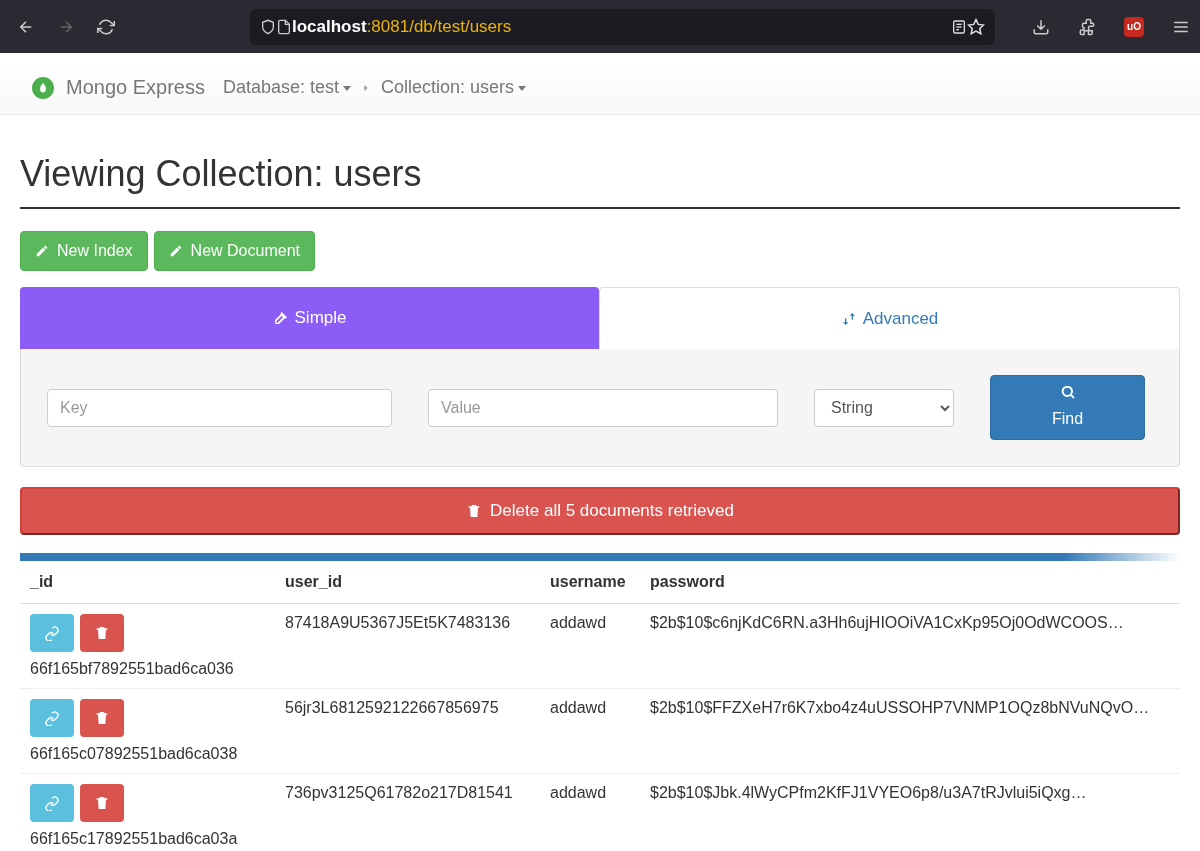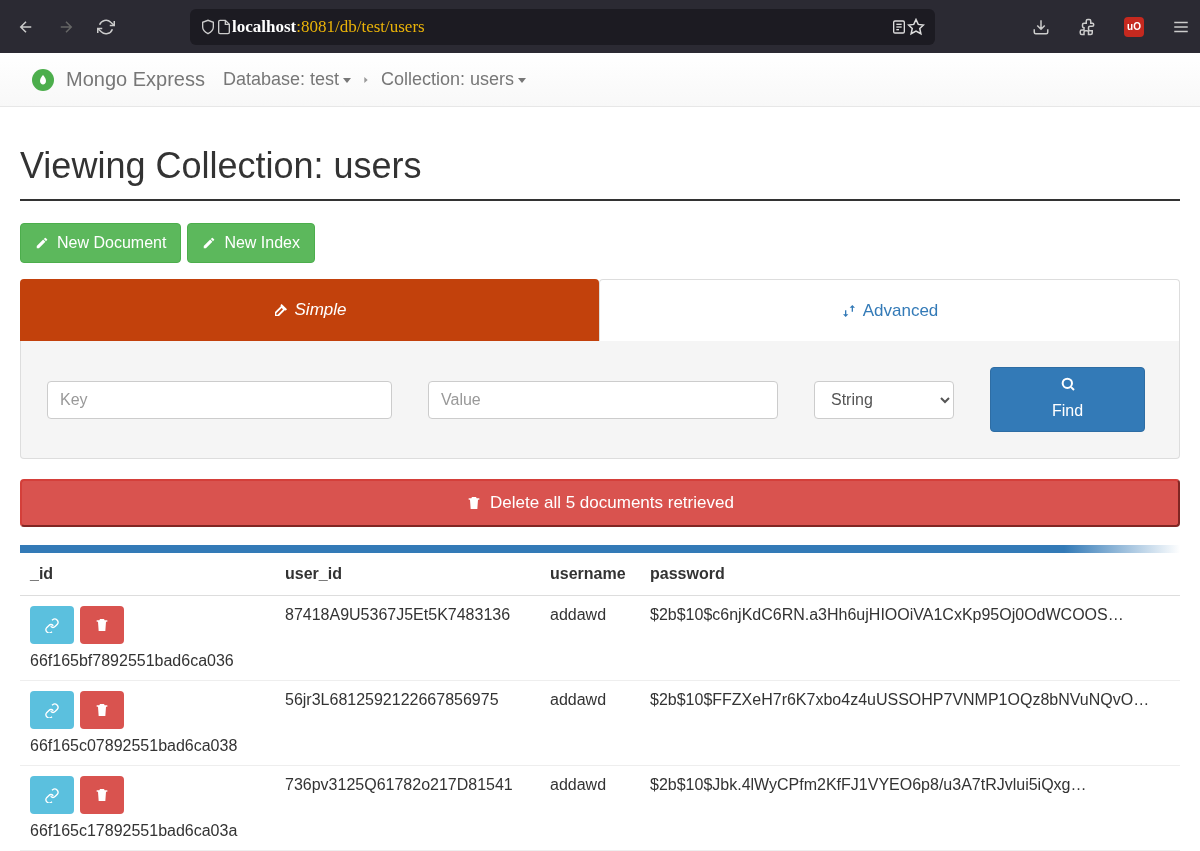--- a/index.html
+++ b/index.html
@@ -2,31 +2,31 @@
 <html><head>
 <meta charset="utf-8">
 <style>
 * { box-sizing: border-box; margin: 0; padding: 0; }
 body { font-family: -apple-system, "Helvetica Neue", Helvetica, Arial, sans-serif; font-size: 14px; color: #333; background: #fff; width: 1200px; }
 
 
 .chrome { background: #2b2a33; height: 53px; display: flex; align-items: center; padding: 0 10px; gap: 8px; }
 .chrome .nav-btn { width: 32px; height: 32px; display: flex; align-items: center; justify-content: center; color: #ccc; cursor: pointer; }
 .chrome .nav-btn.disabled { color: #666; }
-.chrome .urlbar { flex: 0 0 745px; margin-left: 60px; background: #1c1b22; border-radius: 6px; height: 36px; display: flex; align-items: center; padding: 0 10px; gap: 0; color: #ddd; font-family: Liberation Serif, serif; font-size: 17px; }
+.chrome .urlbar { flex: 0 0 745px; margin-left: 120px; background: #1c1b22; border-radius: 6px; height: 36px; display: flex; align-items: center; padding: 0 10px; gap: 0; color: #ddd; font-family: Liberation Sans, sans-serif; font-size: 17px; }
 .chrome .urlbar .shield { color: #ccc; }
 .chrome .urlbar .doc-icon { color: #ccc; }
 .chrome .urlbar .host { color: #fff; font-weight: 600; }
 .chrome .urlbar .path { color: #eab308; }
 .chrome .urlbar .spacer { flex: 1; }
 .chrome .right-icons { margin-left: auto; display: flex; align-items: center; gap: 28px; color: #ccc; }
 .chrome .right-icons .ublock { background: #c5291f; width: 20px; height: 20px; border-radius: 4px; display: flex; align-items: center; justify-content: center; color: #fff; font-size: 10px; font-weight: bold; }
 
 
-.navbar { background: linear-gradient(#fff, #f8f8f8); border-bottom: 1px solid #e7e7e7; height: 54px; display: flex; align-items: center; padding: 0 20px 0 32px; gap: 18px; font-size: 18px; }
+.navbar { background: linear-gradient(#fff, #f8f8f8); border-bottom: 1px solid #e7e7e7; height: 54px; display: flex; align-items: center; padding: 0 20px 0 32px; gap: 18px; font-size: 18px; margin-top: 8px; }
 .navbar .brand { display: flex; align-items: center; gap: 12px; color: #777; font-size: 20px; }
 .navbar .leaf { width: 22px; height: 22px; background: #4cae4c; border-radius: 50%; position: relative; display: flex; align-items: center; justify-content: center; }
 .navbar .leaf svg { width: 12px; height: 14px; }
 .navbar .crumbs { display: flex; align-items: center; gap: 10px; color: #777; }
 .navbar .crumbs .caret { display: inline-block; width: 0; height: 0; border-left: 4px solid transparent; border-right: 4px solid transparent; border-top: 5px solid #777; margin-left: 4px; vertical-align: middle; }
 .navbar .crumbs .chev { color: #999; }
 
 
 .content { padding: 20px; }
 h1.page-title { font-size: 36px; font-weight: 500; margin: 18px 0 12px; color: #333; }
@@ -36,21 +36,21 @@
 .btn-success { background: #5cb85c; border-color: #4cae4c; }
 .btn-primary { background: #337ab7; border-color: #2e6da4; flex-direction: column; }
 .btn-danger-block { background: #d9534f; border-color: #d43f3a; color: #fff; width: 100%; display: flex; justify-content: center; align-items: center; gap: 8px; padding: 12px; font-size: 17px; border-radius: 4px; cursor: pointer; }
 .btn-info-sm { background: #5bc0de; border-color: #46b8da; width: 44px; height: 38px; display: inline-flex; align-items: center; justify-content: center; border-radius: 4px; cursor: pointer; color: #fff; }
 .btn-danger-sm { background: #d9534f; border-color: #d43f3a; width: 44px; height: 38px; display: inline-flex; align-items: center; justify-content: center; border-radius: 4px; cursor: pointer; color: #fff; }
 
 .toolbar { display: flex; gap: 6px; margin-bottom: 16px; }
 
 .tabs { display: flex; }
 .tab { flex: 1; height: 62px; display: flex; align-items: center; justify-content: center; gap: 6px; font-size: 17px; cursor: pointer; }
-.tab.active { background: #c2410c; color: #fff; border-radius: 4px 4px 0 0; font-style: italic; }
+.tab.active { background: #8b5cf6; color: #fff; border-radius: 4px 4px 0 0; }
 .tab.inactive { background: #fff; color: #337ab7; border: 1px solid #ddd; border-bottom: none; border-radius: 4px 4px 0 0; }
 
 .search-panel { background: #f5f5f5; border: 1px solid #ddd; border-top: none; padding: 26px; display: flex; gap: 36px; align-items: center; border-radius: 0 0 4px 4px; margin-bottom: 20px; }
 .search-panel input, .search-panel select { height: 38px; border: 1px solid #ccc; border-radius: 4px; padding: 0 12px; font-size: 16px; background: #fff; color: #555; }
 .search-panel input::placeholder { color: #999; }
 .search-panel .key { width: 345px; }
 .search-panel .val { width: 350px; }
 .search-panel .type { width: 140px; }
 .search-panel .find { width: 155px; justify-content: center; }
 
@@ -163,27 +163,27 @@
 
 <div class="content">
   <h1 class="page-title">Viewing Collection: users</h1>
   <hr class="rule">
 
   <div class="toolbar">
     <button class="btn btn-success">
       <svg width="14" height="14" viewBox="0 0 24 24" fill="currentColor">
           <path d="M3 17.25V21h3.75L17.81 9.94l-3.75-3.75L3 17.25zM20.71 7.04a1 1 0 0 0 0-1.41l-2.34-2.34a1 1 0 0 0-1.41 0l-1.83 1.83 3.75 3.75 1.83-1.83z"></path>
         </svg>
-      <span>New Document</span>
+      <span>New Index</span>
     </button>
     <button class="btn btn-success">
       <svg width="14" height="14" viewBox="0 0 24 24" fill="currentColor">
           <path d="M3 17.25V21h3.75L17.81 9.94l-3.75-3.75L3 17.25zM20.71 7.04a1 1 0 0 0 0-1.41l-2.34-2.34a1 1 0 0 0-1.41 0l-1.83 1.83 3.75 3.75 1.83-1.83z"></path>
         </svg>
-      <span>New Index</span>
+      <span>New Document</span>
     </button>
   </div>
 
   <div class="tabs">
     <div class="tab active">
       <svg width="16" height="16" viewBox="0 0 24 24" fill="currentColor">
           <path d="M21 11l-8-8-2 2 1 1-9 9v6h6l9-9 1 1 2-2zM7 19H5v-2l8-8 2 2-8 8z"></path>
         </svg>
       <span>Simple</span>
     </div>

